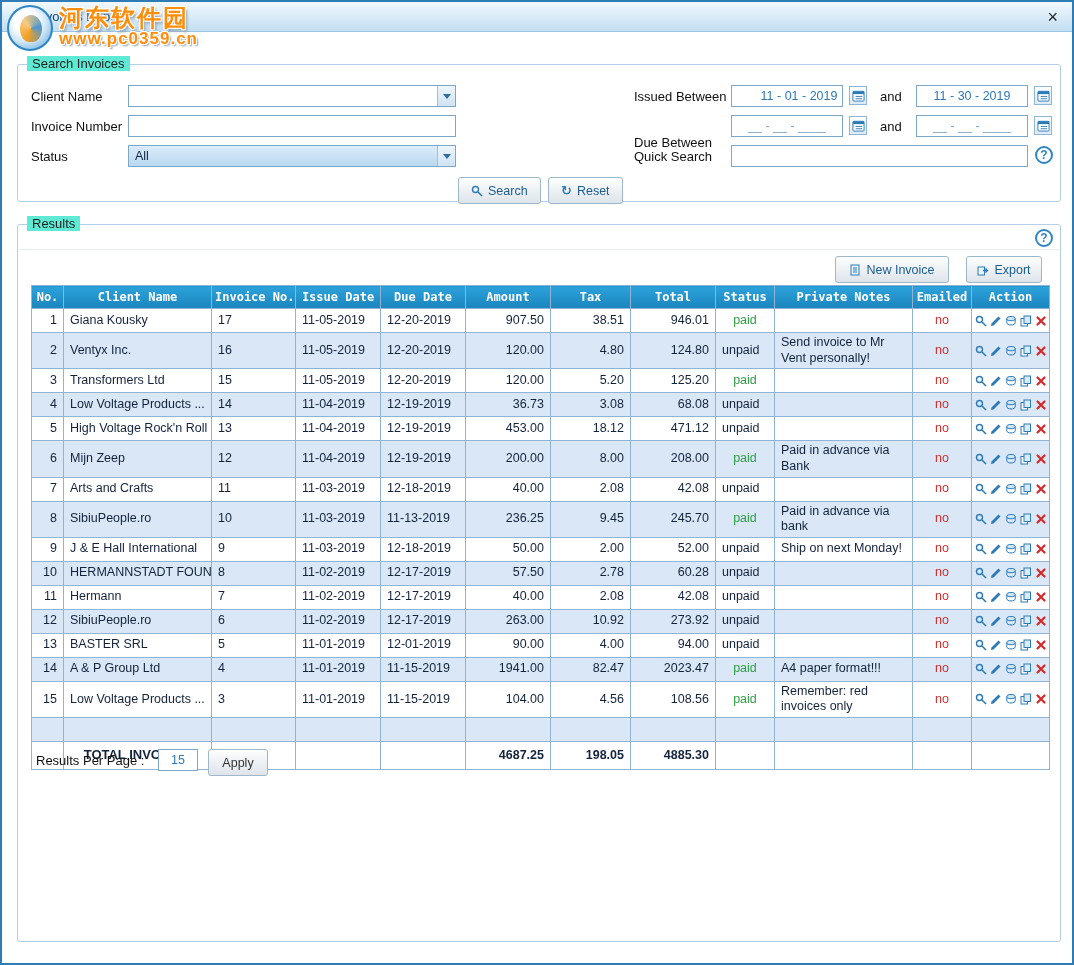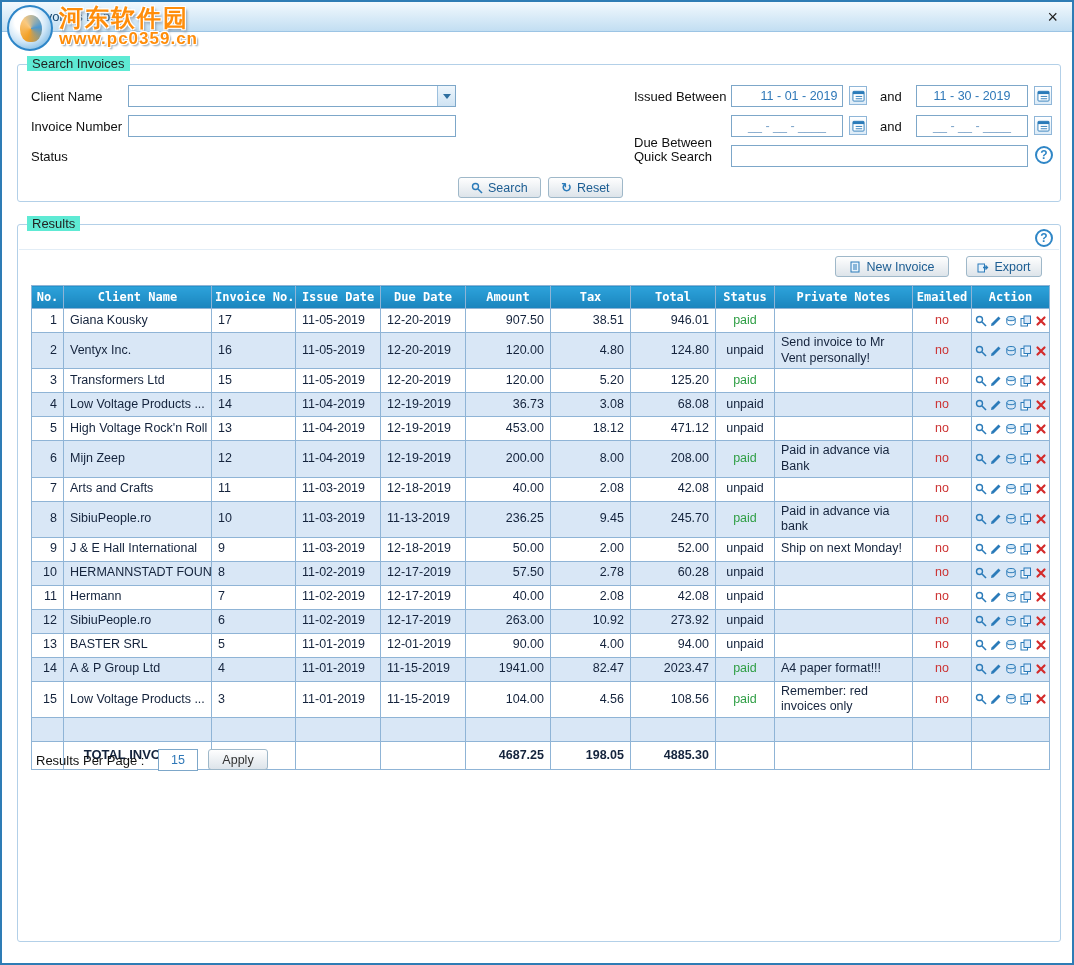--- a/index.html
+++ b/index.html
@@ -36,41 +36,41 @@
   .combo .arrow{margin-left:auto;width:17px;align-self:stretch;display:flex;align-items:center;justify-content:center;
          border-left:1px solid #9cc0de;background:linear-gradient(#eef6fc,#cfe3f3);}
   .combo .arrow::after{content:"";border:4px solid transparent;border-top:5px solid #2f6f9f;margin-top:5px;}
   .combo.status{background:linear-gradient(#dcecfa,#b9d8f0);}
   .date-field{position:absolute;height:22px;box-sizing:border-box;border:1px solid #7da7c9;background:#fff;
               display:flex;align-items:center;justify-content:center;font-size:12.5px;color:#2f78b8;cursor:text;}
   .cal-btn{position:absolute;width:18px;height:19px;box-sizing:border-box;border:1px solid #8fb6d8;
            background:linear-gradient(#ffffff,#dcebf7);display:flex;align-items:center;justify-content:center;cursor:pointer;}
   .help-btn{position:absolute;width:18px;height:18px;box-sizing:border-box;border-radius:50%;border:2px solid #2f86c6;
             color:#2f86c6;background:#fff;font-weight:bold;font-size:12px;display:flex;align-items:center;justify-content:center;cursor:pointer;}
-  .btn{position:absolute;height:21px;box-sizing:border-box;border:1px solid #9fb8c9;border-radius:3px;
+  .btn{position:absolute;height:27px;box-sizing:border-box;border:1px solid #9fb8c9;border-radius:3px;
        background:linear-gradient(#fefefe,#dde4ea);font-size:12.5px;color:#1c5d92;display:flex;align-items:center;
        gap:5px;padding:0 12px;cursor:pointer;white-space:nowrap;}
   .btn .gl{color:#2b7bb9;font-weight:bold;font-size:13px;line-height:1;}
   #btn-search{left:440px;top:112px;}
   #btn-reset{left:530px;top:112px;}
   .results-sep{position:absolute;top:24px;left:1px;right:1px;border-top:1px solid #e2edf6;}
   #btn-new-invoice{left:817px;top:31px;width:114px;justify-content:center;}
   #btn-export{left:948px;top:31px;width:76px;justify-content:center;}
   
   .table-wrap{position:absolute;left:13px;top:60px;width:1018px;}
   table{border-collapse:collapse;table-layout:fixed;width:1018px;font-size:12.5px;}
   th{background:linear-gradient(#2da3db,#1a84bd);color:#fff;font-family:"DejaVu Sans Mono",monospace;
      font-weight:bold;font-size:12px;height:22px;border:1px solid #8fb4d6;padding:0 3px;cursor:pointer;white-space:nowrap;overflow:hidden;}
   td{border:1px solid #8fb4d6;padding:2px 6px;height:19px;color:#14233c;overflow:hidden;vertical-align:middle;line-height:1.25;}
   tr.alt td{background:#d9e7f6;}
   td.num{text-align:right;white-space:nowrap;}
   td.ctr{text-align:left;white-space:nowrap;}
   td.client{white-space:nowrap;}
   td.status-paid{color:#2e9e44;text-align:center;}
-  td.status-unpaid{color:#14233c;text-align:center;}
+  td.status-unpaid{color:#14233c;text-align:left;}
   td.emailed{color:#cc3333;text-align:center;}
   td.actions{padding:2px 2px;}
   .act-wrap{display:flex;gap:3px;align-items:center;justify-content:center;}
   .icon{display:inline-flex;width:12px;height:12px;cursor:pointer;}
   tr.total-row td{font-weight:bold;height:23px;}
   tr.total-row td.lbl{text-align:center;font-size:13px;}
   
   #per-page{left:140px;top:524px;width:40px;text-align:center;color:#2f78b8;}
   #btn-apply{left:190px;top:524px;width:60px;justify-content:center;color:#333;}
 </style>
@@ -99,20 +99,24 @@
     <span class="fld-label" style="left:13px;top:24px;">Client Name</span>
     <div class="combo" style="left:110px;top:20px;width:328px;">
       <span></span>
       <span class="arrow"></span>
     </div>
 
     <span class="fld-label" style="left:13px;top:54px;">Invoice Number</span>
     <input class="txt-input" style="left: 110px; top: 50px; width: 328px;" value="">
 
     <span class="fld-label" style="left:13px;top:84px;">Status</span>
+    <div class="combo status" style="left:110px;top:80px;width:328px;">
+      <span>All</span>
+      <span class="arrow"></span>
+    </div>
 
     <span class="fld-label" style="left:616px;top:24px;">Issued Between</span>
     <div class="date-field" style="left:713px;top:20px;width:112px;padding-left:24px;">11 - 01 - 2019</div>
     <span class="cal-btn" style="left:831px;top:21px;">
       <svg width="13" height="13" viewBox="0 0 14 14">
           <rect x="1" y="2.5" width="12" height="10.5" rx="1" fill="#fff" stroke="#2b7bb9"></rect>
           <rect x="1" y="2.5" width="12" height="3" fill="#2b7bb9"></rect>
           <line x1="4" y1="8" x2="11" y2="8" stroke="#2b7bb9"></line>
           <line x1="4" y1="10.5" x2="11" y2="10.5" stroke="#2b7bb9"></line>
         </svg>

